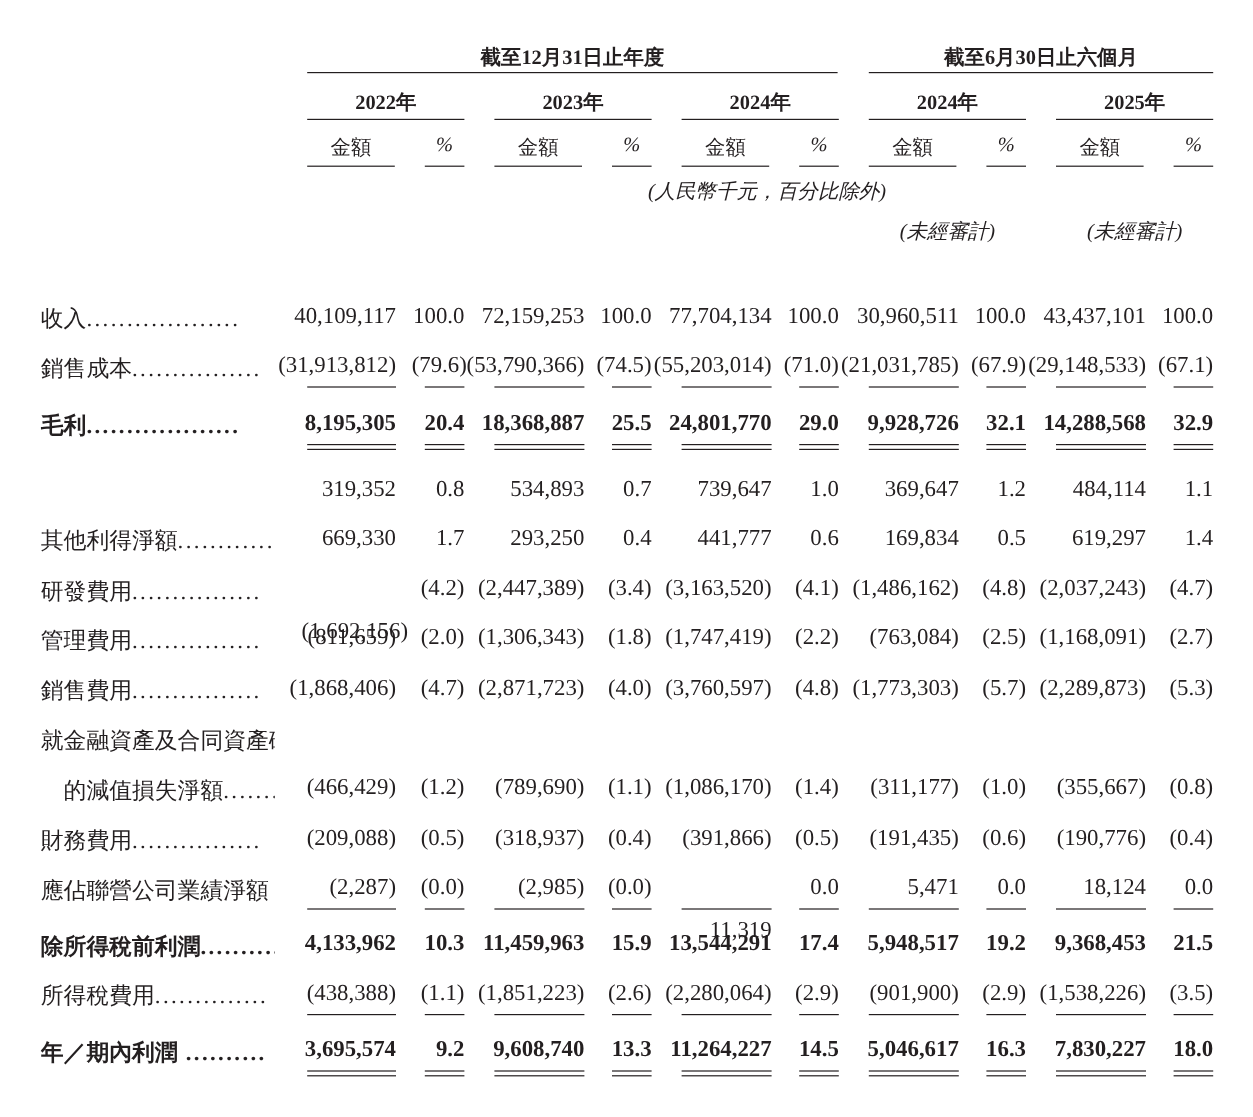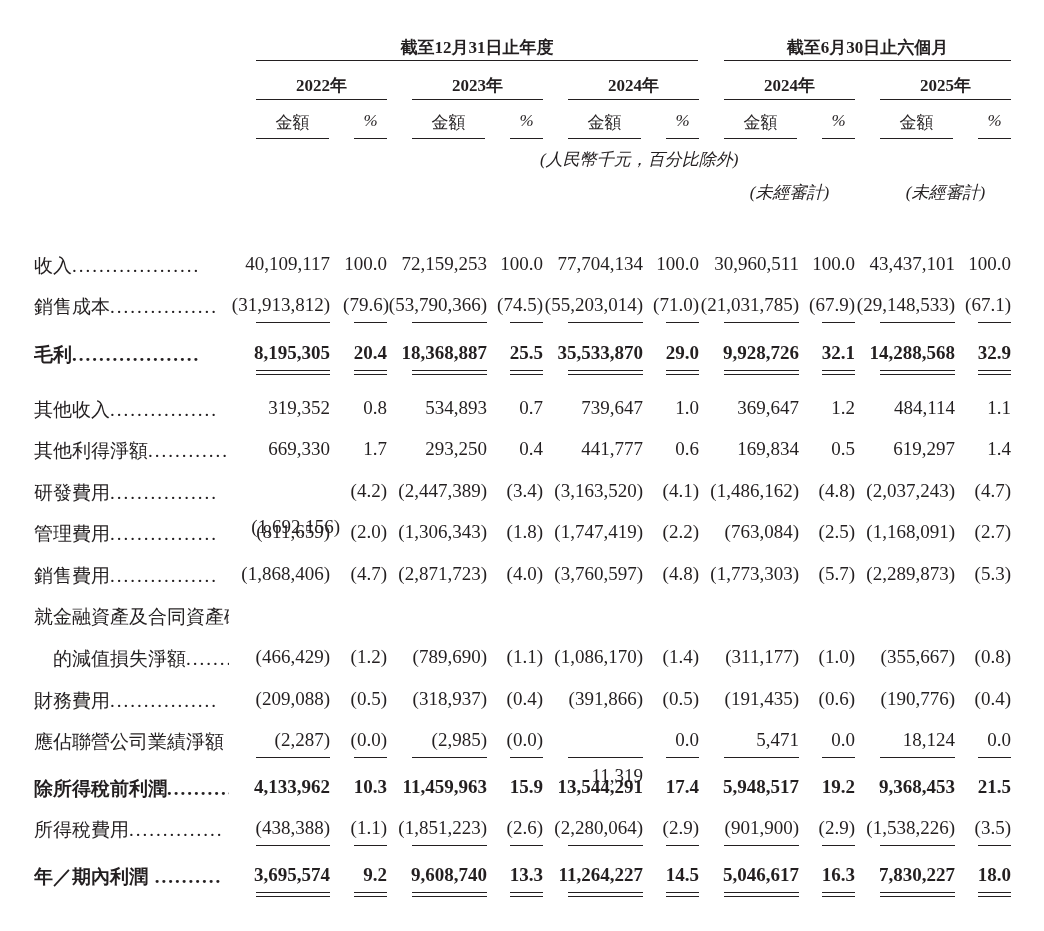--- a/index.html
+++ b/index.html
@@ -109,35 +109,34 @@
     <div class="row" style="top: 342px;">
       <div class="label bold"><span>毛利</span><span class="dots">...................</span></div>
       <div class="cell bold" style="right: 714px;">8,195,305</div>
       <div class="cell bold" style="right: 657px;">20.4</div>
       <div class="dl" style="left: 256px; width: 74px; top: 28px;"></div>
       <div class="dl" style="left: 354px; width: 33px; top: 28px;"></div>
       <div class="cell bold" style="right: 557px;">18,368,887</div>
       <div class="cell bold" style="right: 501px;">25.5</div>
       <div class="dl" style="left: 412px; width: 75px; top: 28px;"></div>
       <div class="dl" style="left: 510px; width: 33px; top: 28px;"></div>
-      <div class="cell bold" style="right: 401px;">35,533,870</div>
+      <div class="cell bold" style="right: 401px;">24,801,770</div>
       <div class="cell bold" style="right: 345px;">29.0</div>
       <div class="dl" style="left: 568px; width: 75px; top: 28px;"></div>
       <div class="dl" style="left: 666px; width: 33px; top: 28px;"></div>
       <div class="cell bold" style="right: 245px;">9,928,726</div>
       <div class="cell bold" style="right: 189px;">32.1</div>
       <div class="dl" style="left: 724px; width: 75px; top: 28px;"></div>
       <div class="dl" style="left: 822px; width: 33px; top: 28px;"></div>
       <div class="cell bold" style="right: 89px;">14,288,568</div>
       <div class="cell bold" style="right: 33px;">32.9</div>
       <div class="dl" style="left: 880px; width: 75px; top: 28px;"></div>
       <div class="dl" style="left: 978px; width: 33px; top: 28px;"></div>
     </div>
     <div class="row" style="top: 397px;">
-      <div class="label"><span>其他收入</span><span class="dots">................</span></div>
       <div class="cell" style="right: 714px;">319,352</div>
       <div class="cell" style="right: 657px;">0.8</div>
       <div class="cell" style="right: 557px;">534,893</div>
       <div class="cell" style="right: 501px;">0.7</div>
       <div class="cell" style="right: 401px;">739,647</div>
       <div class="cell" style="right: 345px; text-align: center;">1.0</div>
       <div class="cell" style="right: 245px;">369,647</div>
       <div class="cell" style="right: 189px;">1.2</div>
       <div class="cell" style="right: 89px;">484,114</div>
       <div class="cell" style="right: 33px;">1.1</div>

